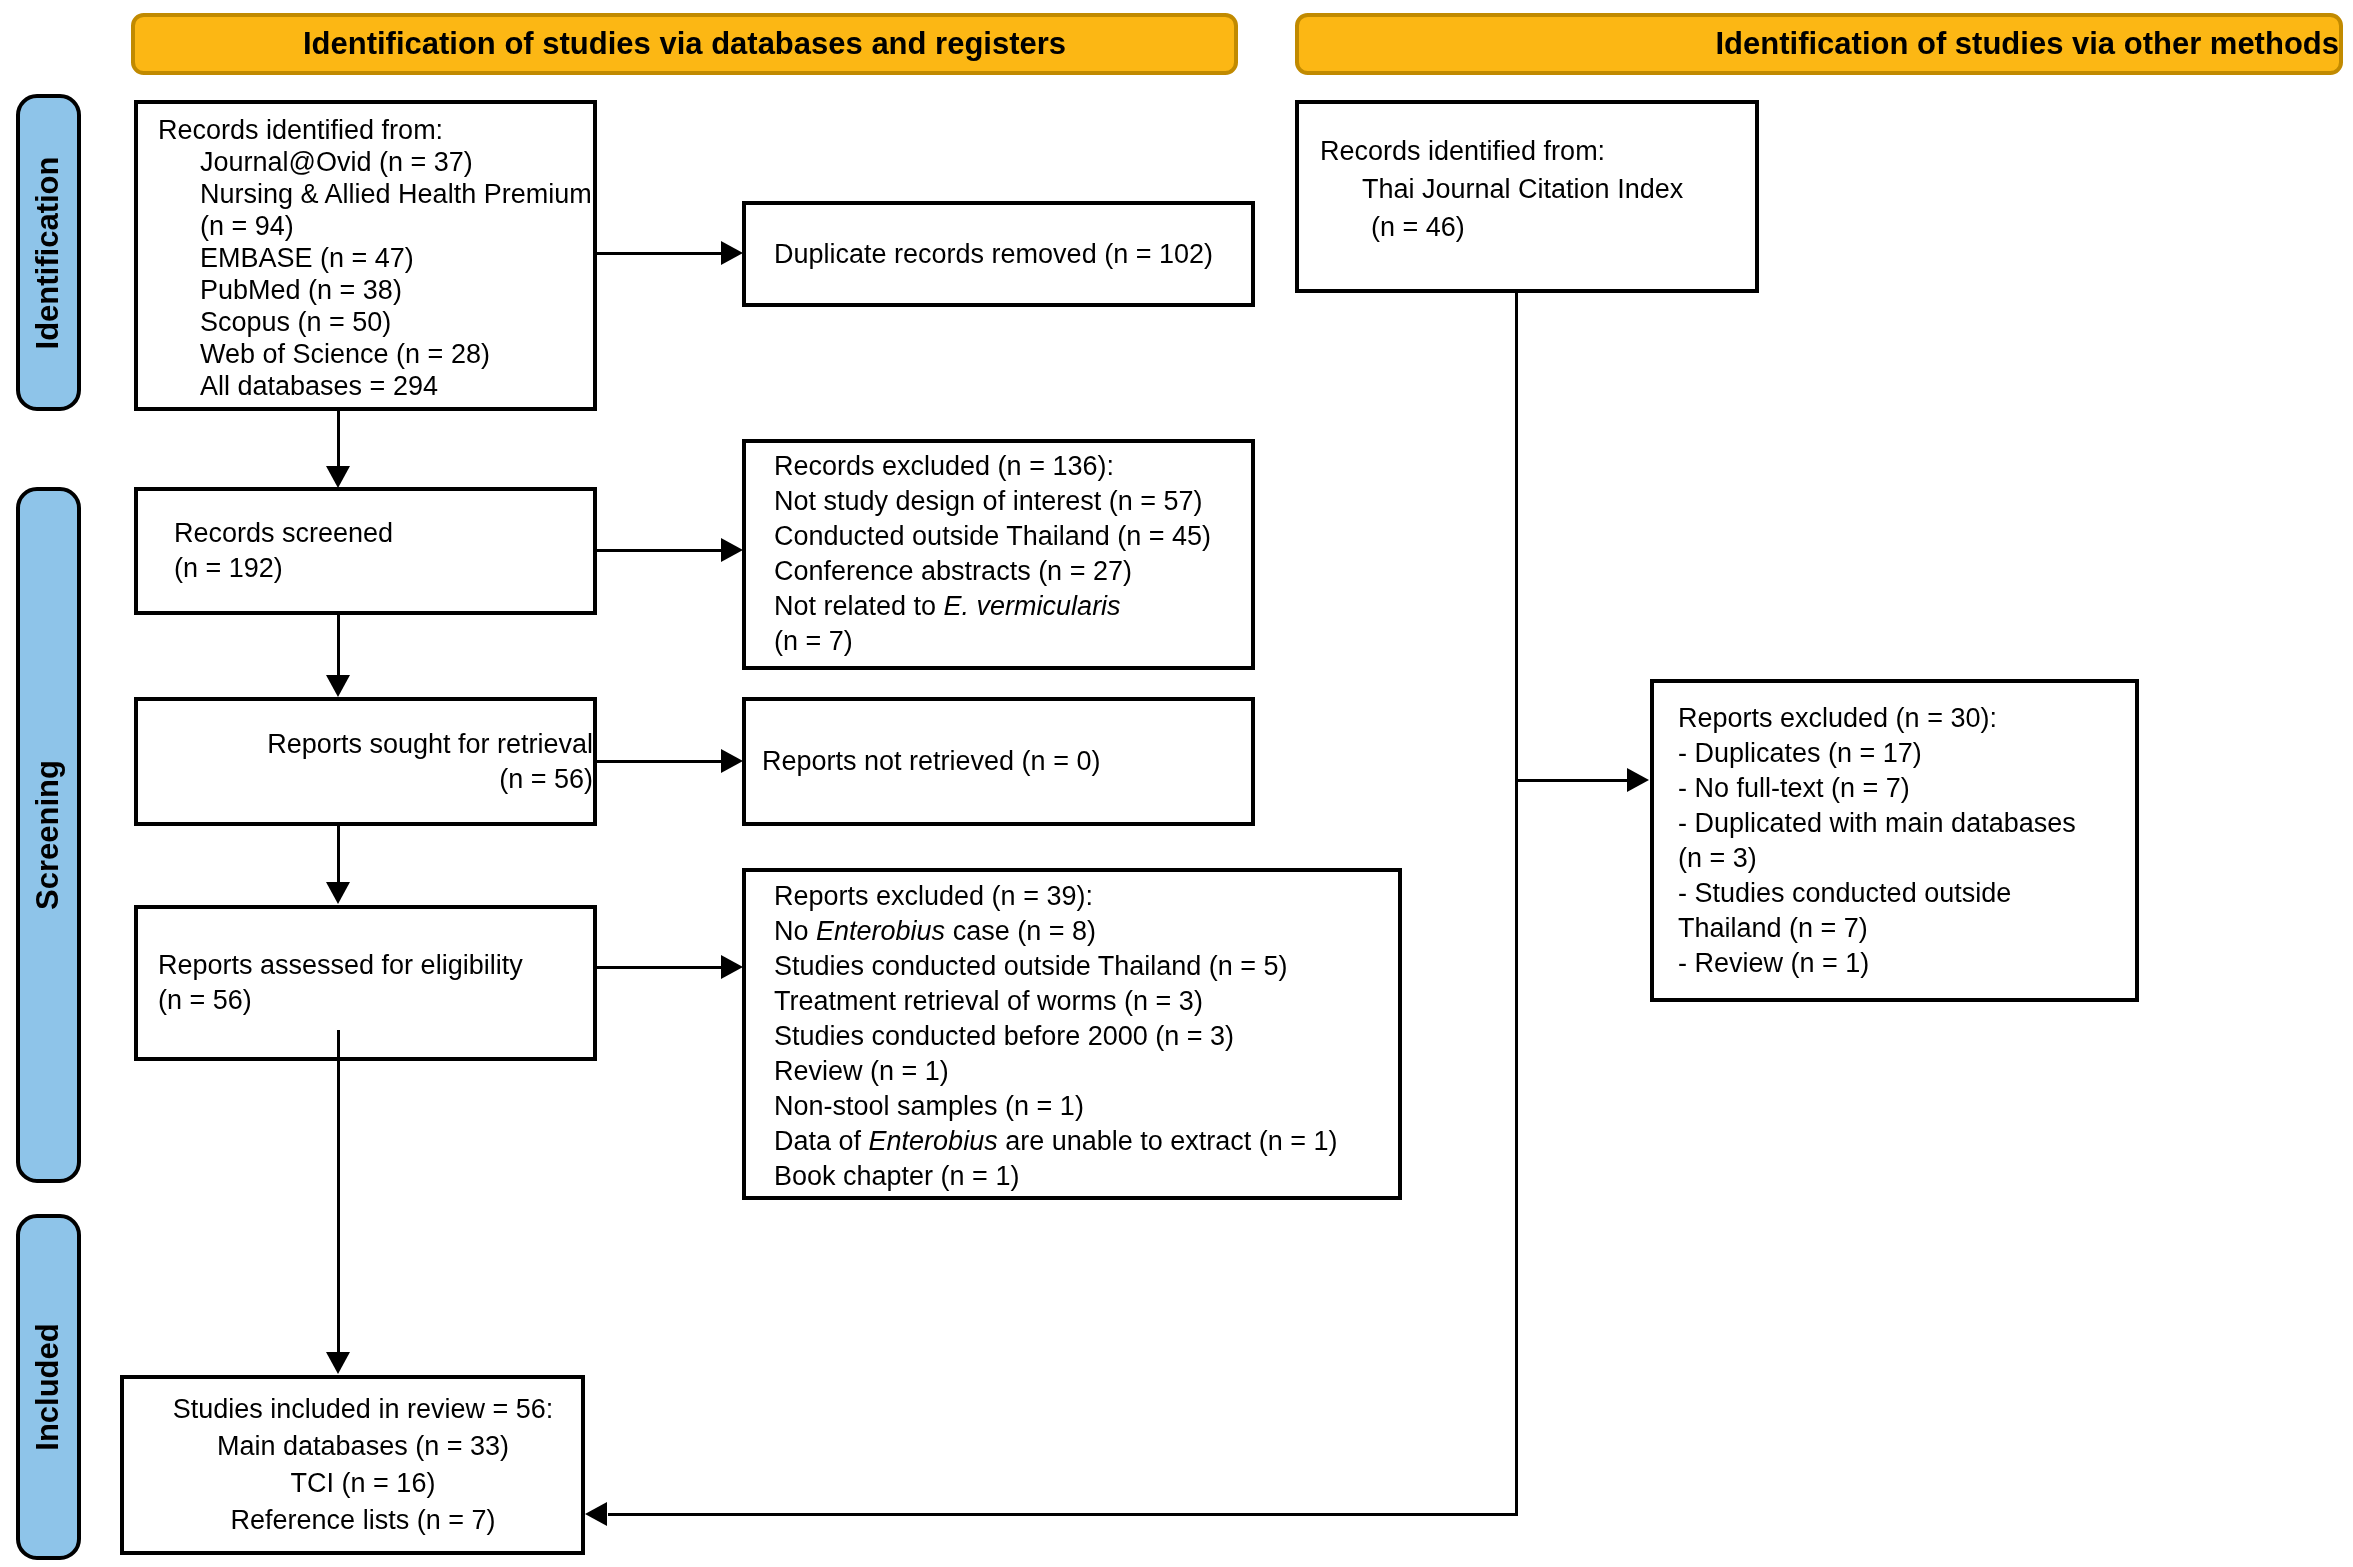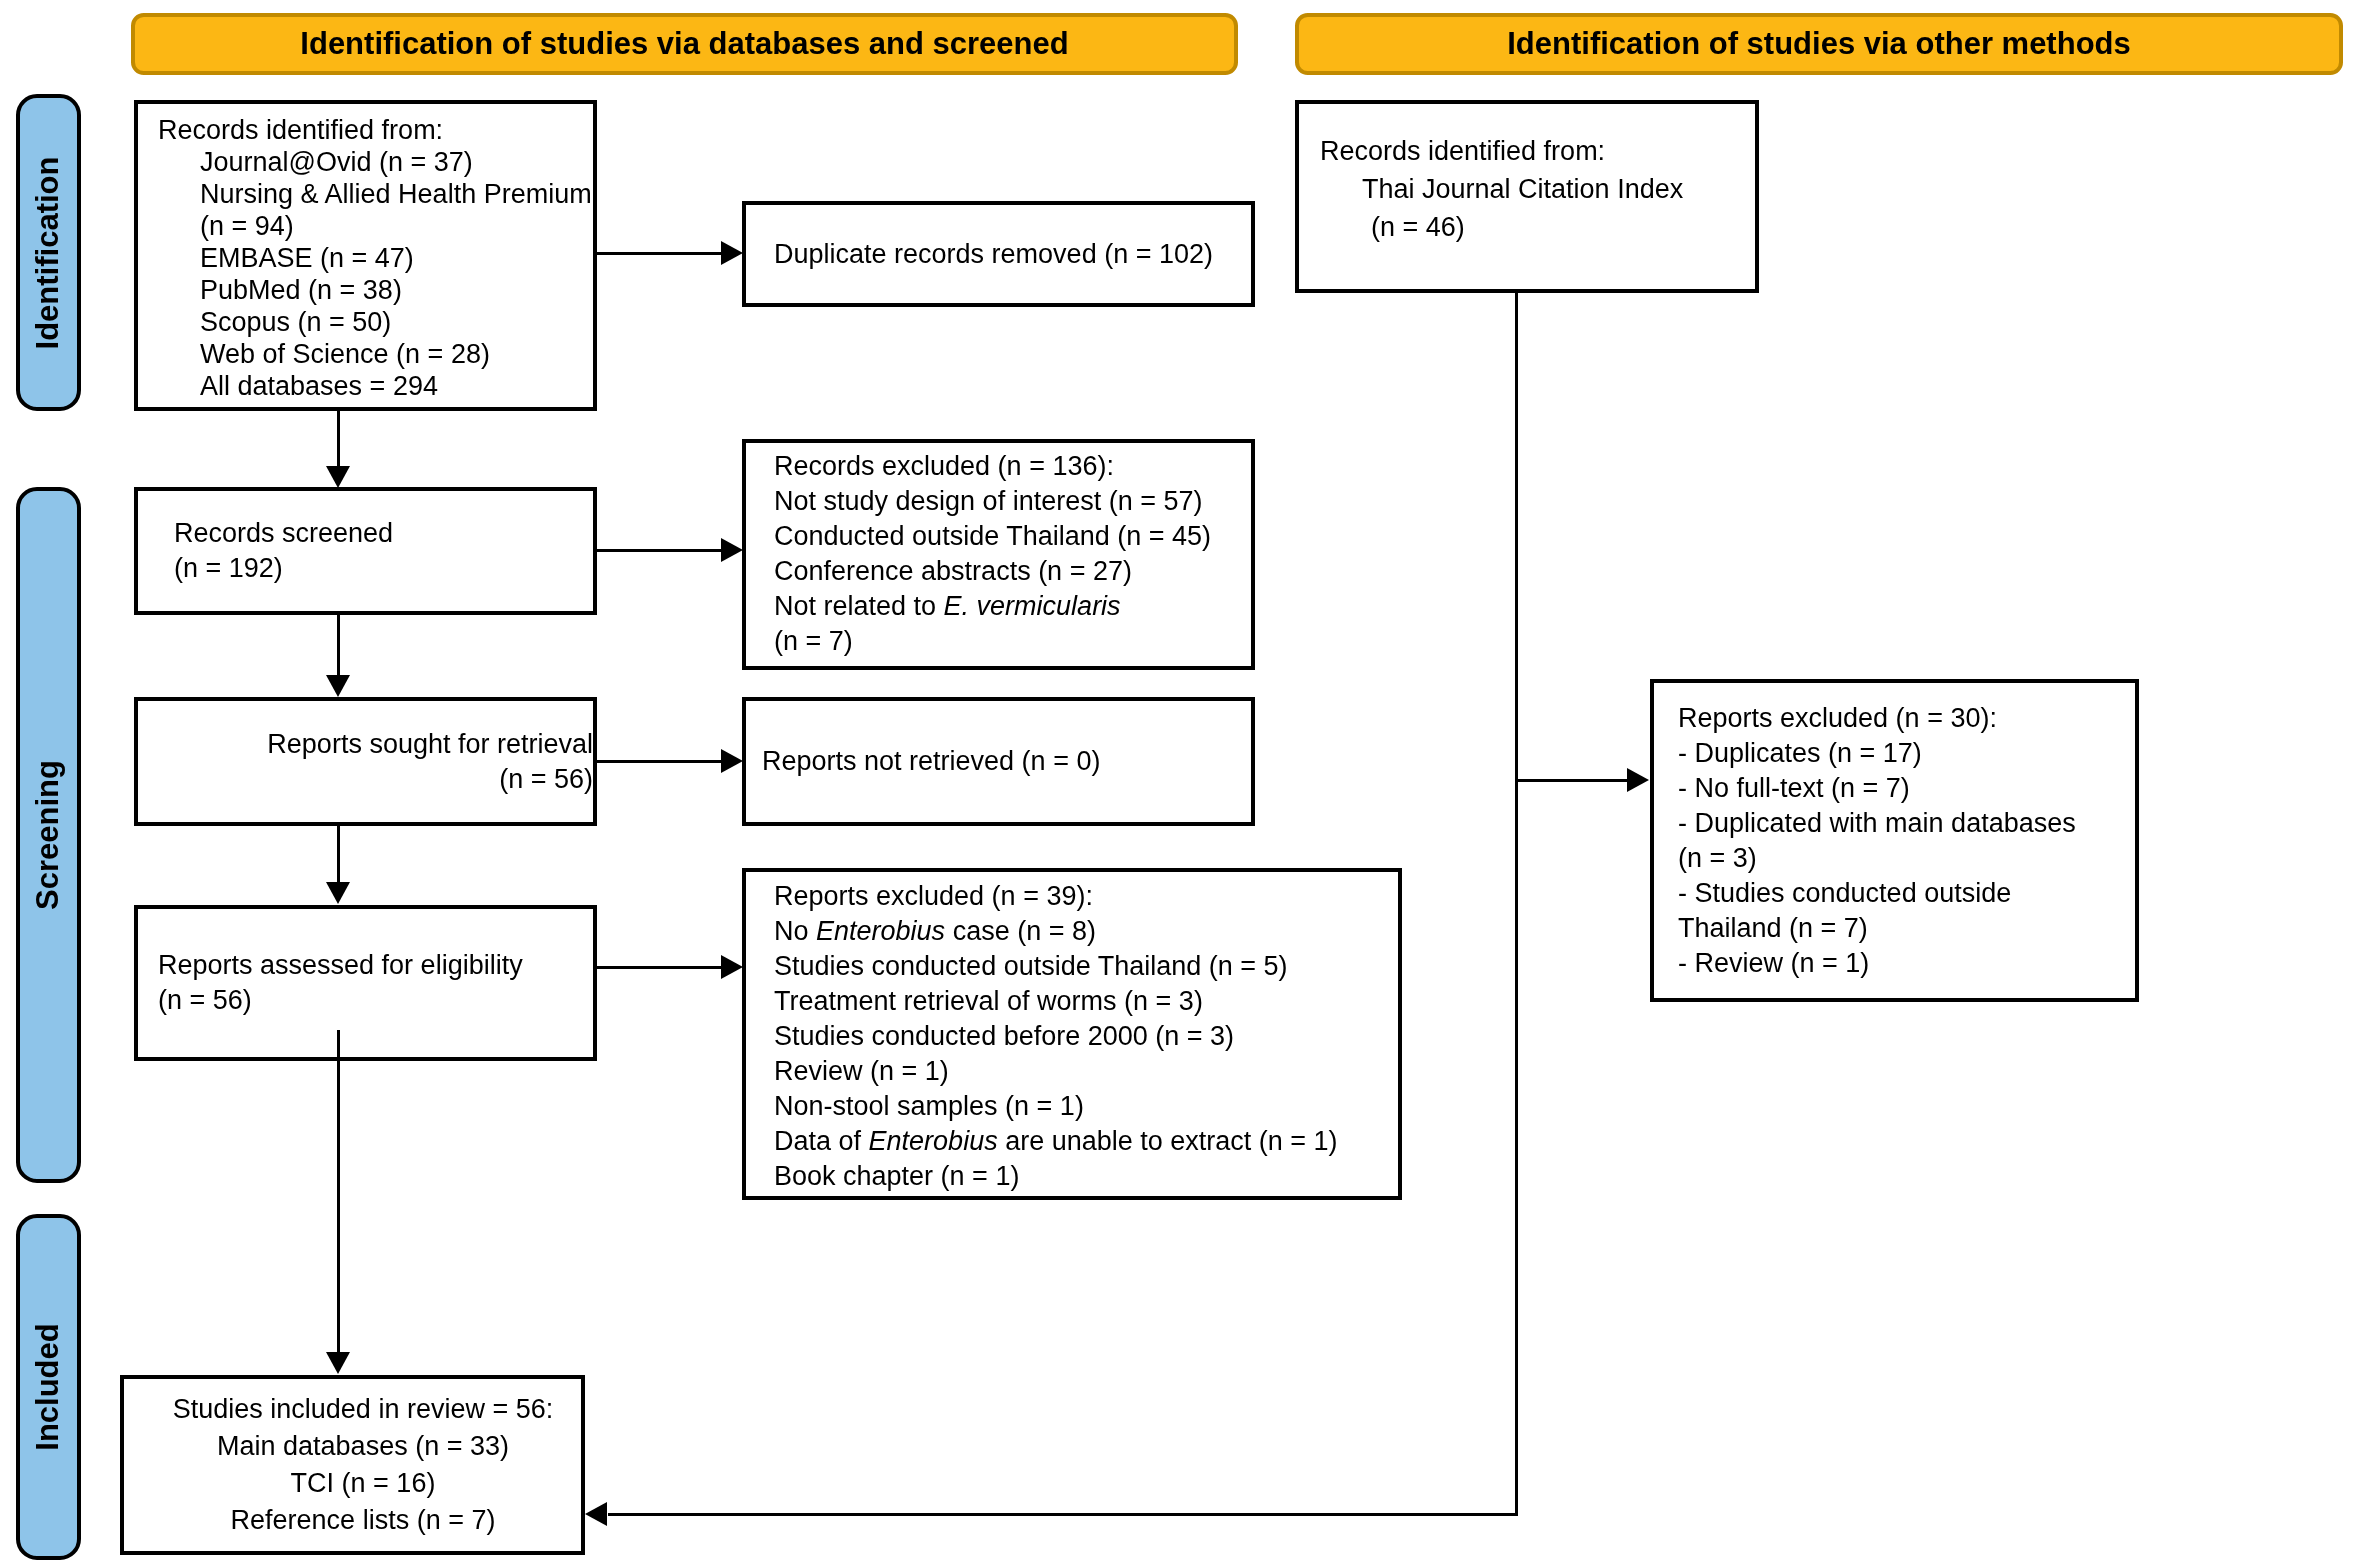--- a/index.html
+++ b/index.html
@@ -40,23 +40,23 @@
   .ah-r{position:absolute;width:0;height:0;border-top:12.7px solid transparent;border-bottom:12.7px solid transparent;border-left:22.6px solid var(--arrow,#000);}
   .ah-l{position:absolute;width:0;height:0;border-top:12.7px solid transparent;border-bottom:12.7px solid transparent;border-right:22.6px solid var(--arrow,#000);}
   .ah-d{position:absolute;width:0;height:0;border-left:12.7px solid transparent;border-right:12.7px solid transparent;border-top:22.6px solid var(--arrow,#000);}
 </style>
 </head>
 <body>
 
 <div class="canvas">
 
   <div class="header" style="left:131px;width:1107px;">
-    <span>Identification of studies via databases and screened</span>
+    <span>Identification of studies via databases and registers</span>
   </div>
-  <div class="header" style="left:1295px;width:1048px;">
+  <div class="header" style="left:1295px;width:1048px;justify-content:flex-end;">
     <span>Identification of studies via other methods</span>
   </div>
 
   <div class="side" style="top:94px;height:317px;">
     <span>Identification</span>
   </div>
   <div class="side" style="top:487px;height:696px;">
     <span>Screening</span>
   </div>
   <div class="side" style="top:1214px;height:346px;">

